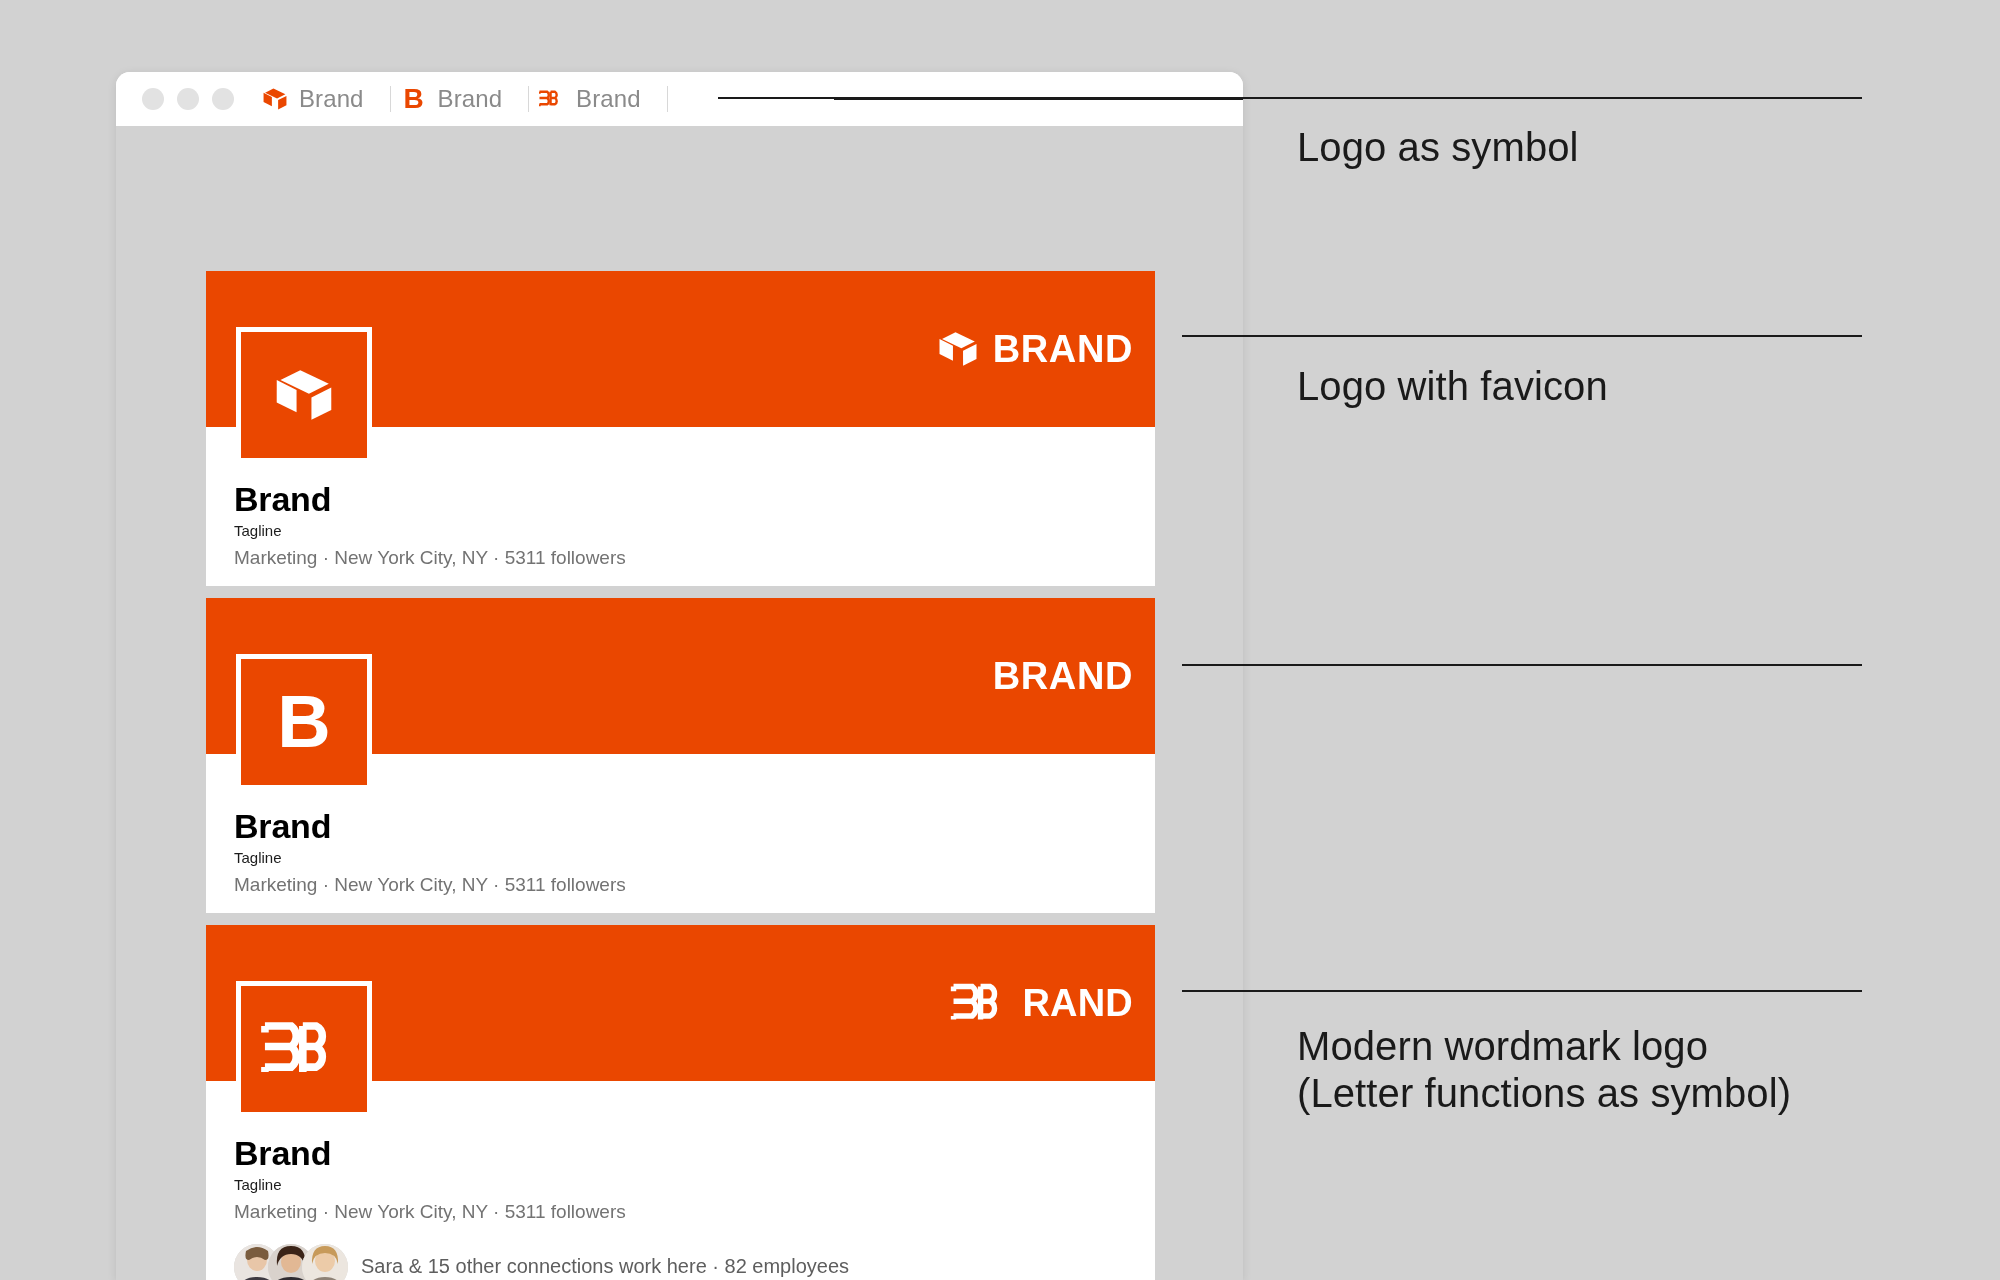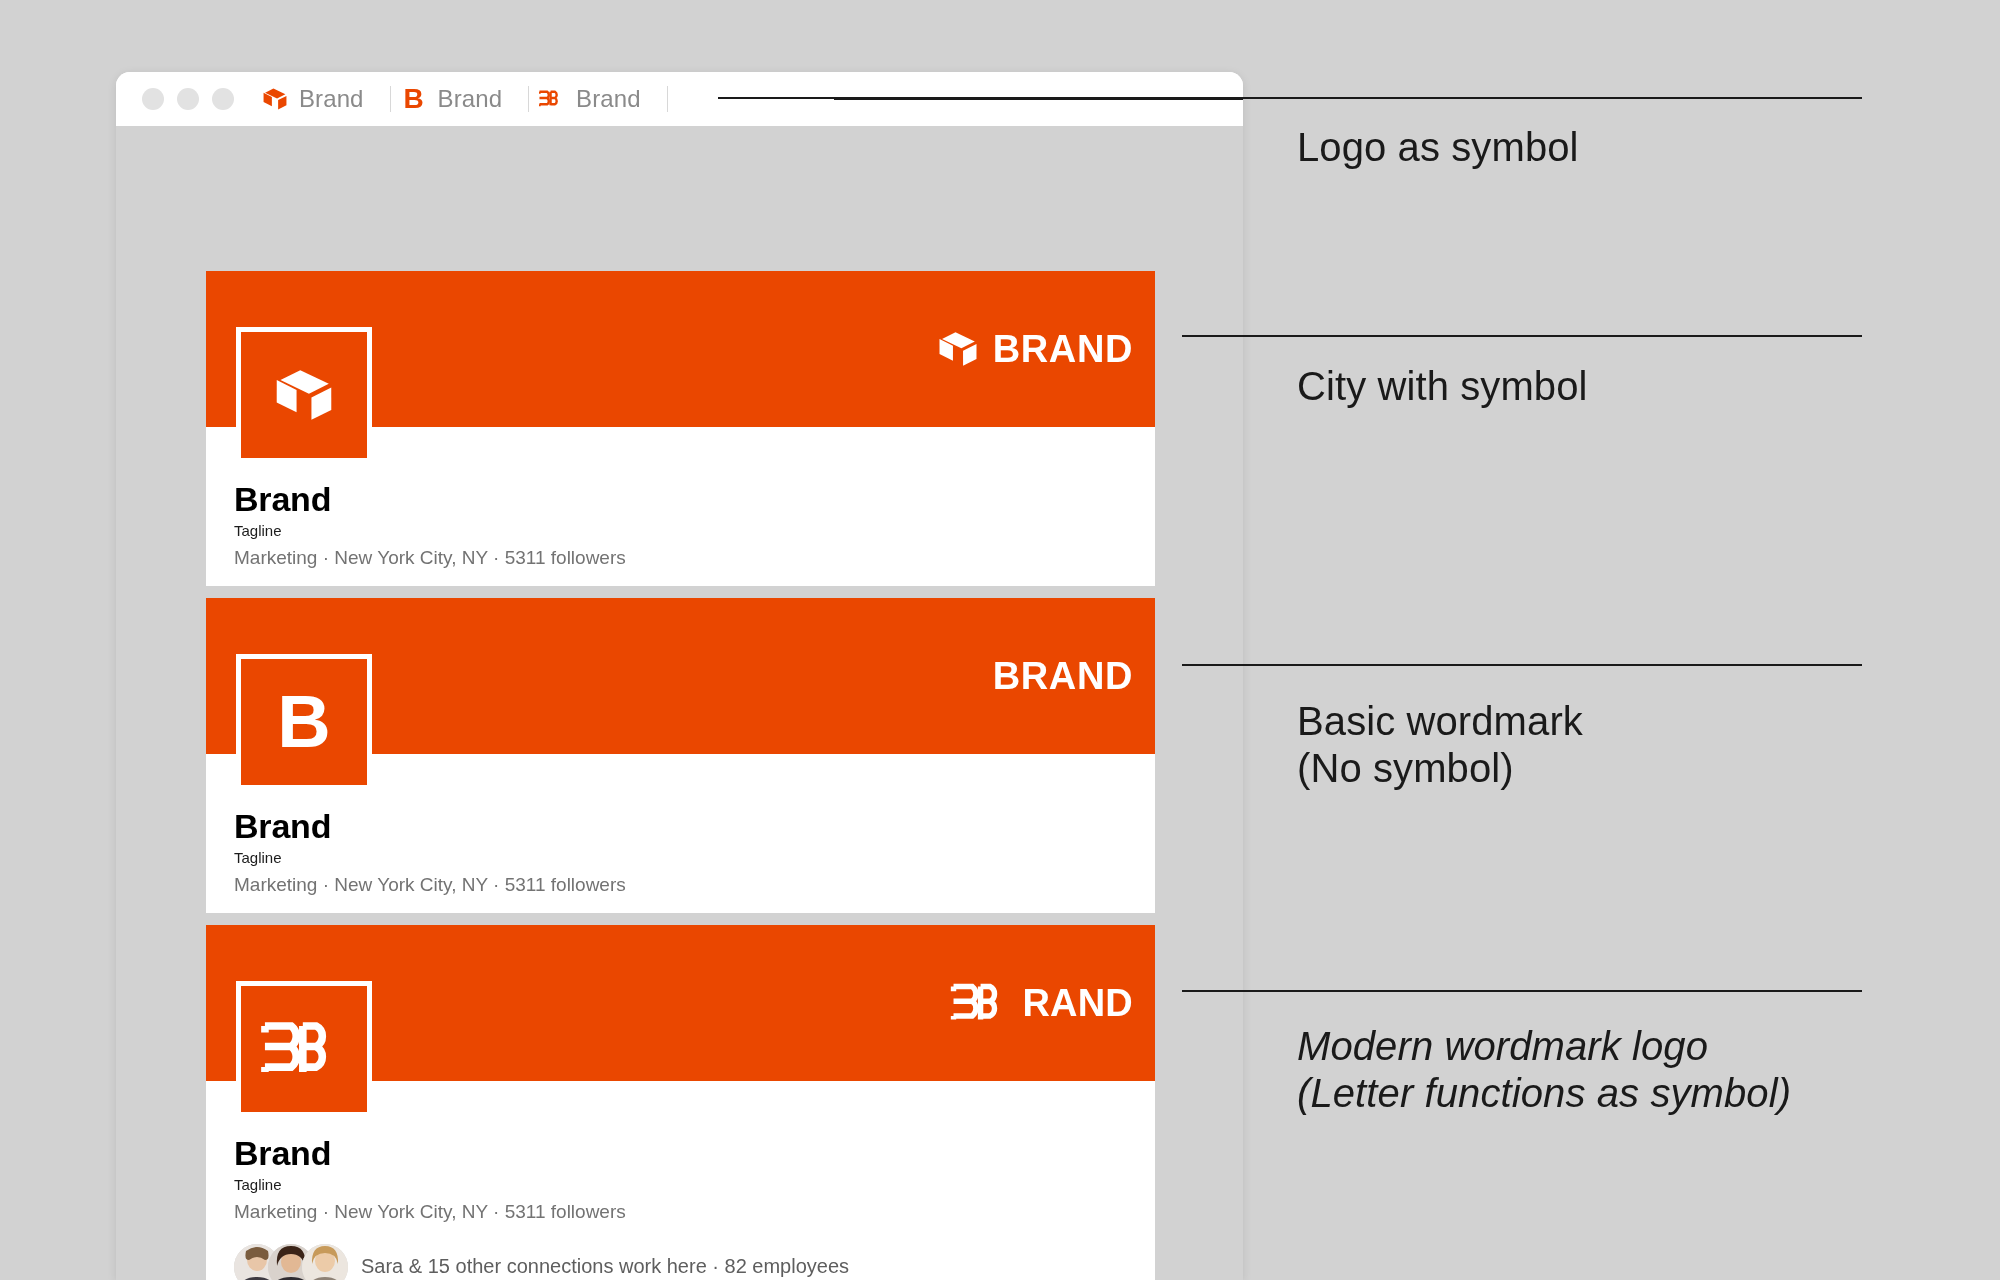--- a/index.html
+++ b/index.html
@@ -343,23 +343,21 @@
         </div>
 
       </div>
     </div>
   </div>
 
   <div class="anno-line" style="left:718px; top:97px; width:1144px;"></div>
   <div class="anno-text" style="left:1297px; top:124px;">Logo as symbol</div>
 
   <div class="anno-line" style="left:1182px; top:335px; width:680px;"></div>
-  <div class="anno-text" style="left:1297px; top:363px;">City with symbol</div>
+  <div class="anno-text" style="left:1297px; top:363px;">Logo with favicon</div>
 
   <div class="anno-line" style="left:1182px; top:664px; width:680px;"></div>
-  <div class="anno-text" style="left:1297px; top:698px;">Basic wordmark
-(No symbol)</div>
 
   <div class="anno-line" style="left:1182px; top:990px; width:680px;"></div>
-  <div class="anno-text" style="left:1297px; top:1023px;font-style:italic;">Modern wordmark logo
+  <div class="anno-text" style="left:1297px; top:1023px;">Modern wordmark logo
 (Letter functions as symbol)</div>
 
 </div>
 
 </body></html>

